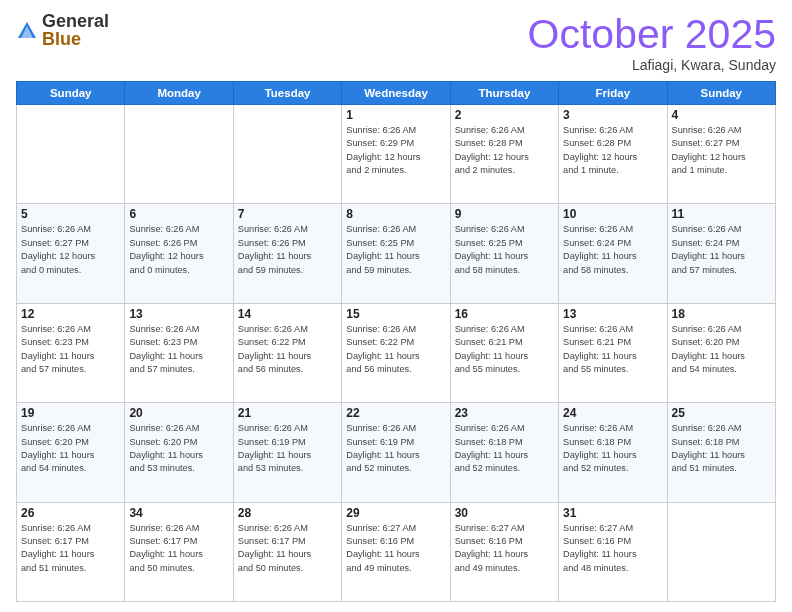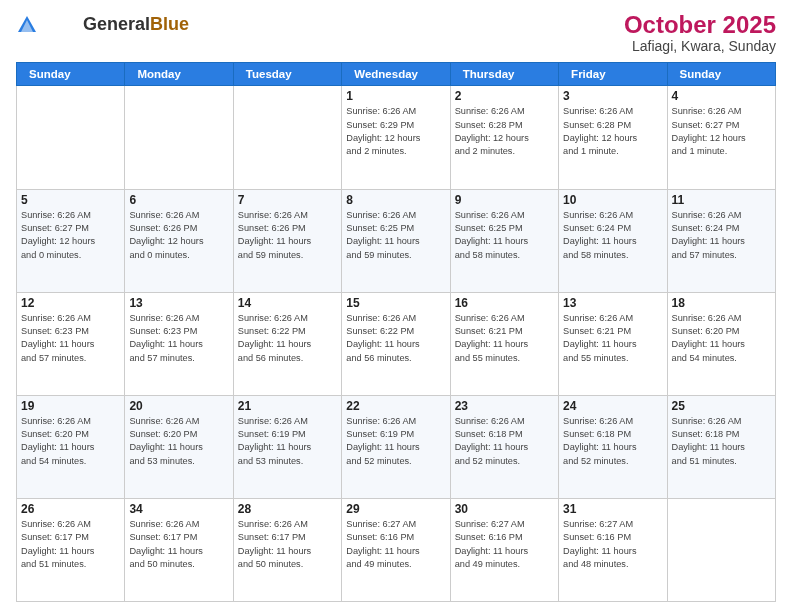--- a/index.html
+++ b/index.html
@@ -22,61 +22,60 @@
       align-items: flex-start;
       justify-content: space-between;
       margin-bottom: 8px;
     }
     .logo {
       display: flex;
       align-items: center;
     }
     .logo-text {
       display: flex;
-      flex-direction: row;
+      flex-direction: column;
       font-size: 18px;
       font-weight: bold;
       line-height: 1;
-      margin-left: 41px;
     }
     .logo-general { color: #333; }
     .logo-blue { color: #a16207; }
     .logo-icon {
       width: 22px;
       height: 22px;
       margin-right: 4px;
       margin-top: 2px;
     }
     .title-block {
       text-align: right;
     }
     .title-month {
-      font-size: 24px;
-      font-weight: bold;
-      color: #be185d;
+      font-size: 41px;
+      font-weight: normal;
+      color: #8b5cf6;
       line-height: 1.1;
     }
     .title-location {
       font-size: 14px;
       color: #444;
     }
     .calendar {
       flex: 1;
       border: 1px solid #ccc;
       border-collapse: collapse;
       width: 100%;
       table-layout: fixed;
     }
     .calendar th {
       background: #2a7de1;
       color: #fff;
       font-size: 11.5px;
       font-weight: bold;
       padding: 5px 12px;
-      text-align: left;
+      text-align: center;
       border: 1px solid #1a6cc0;
     }
     .calendar td {
       border: 1px solid #ccc;
       vertical-align: top;
       padding: 3px 4px;
       font-size: 9.2px;
       color: #333;
       height: 82px;
     }

